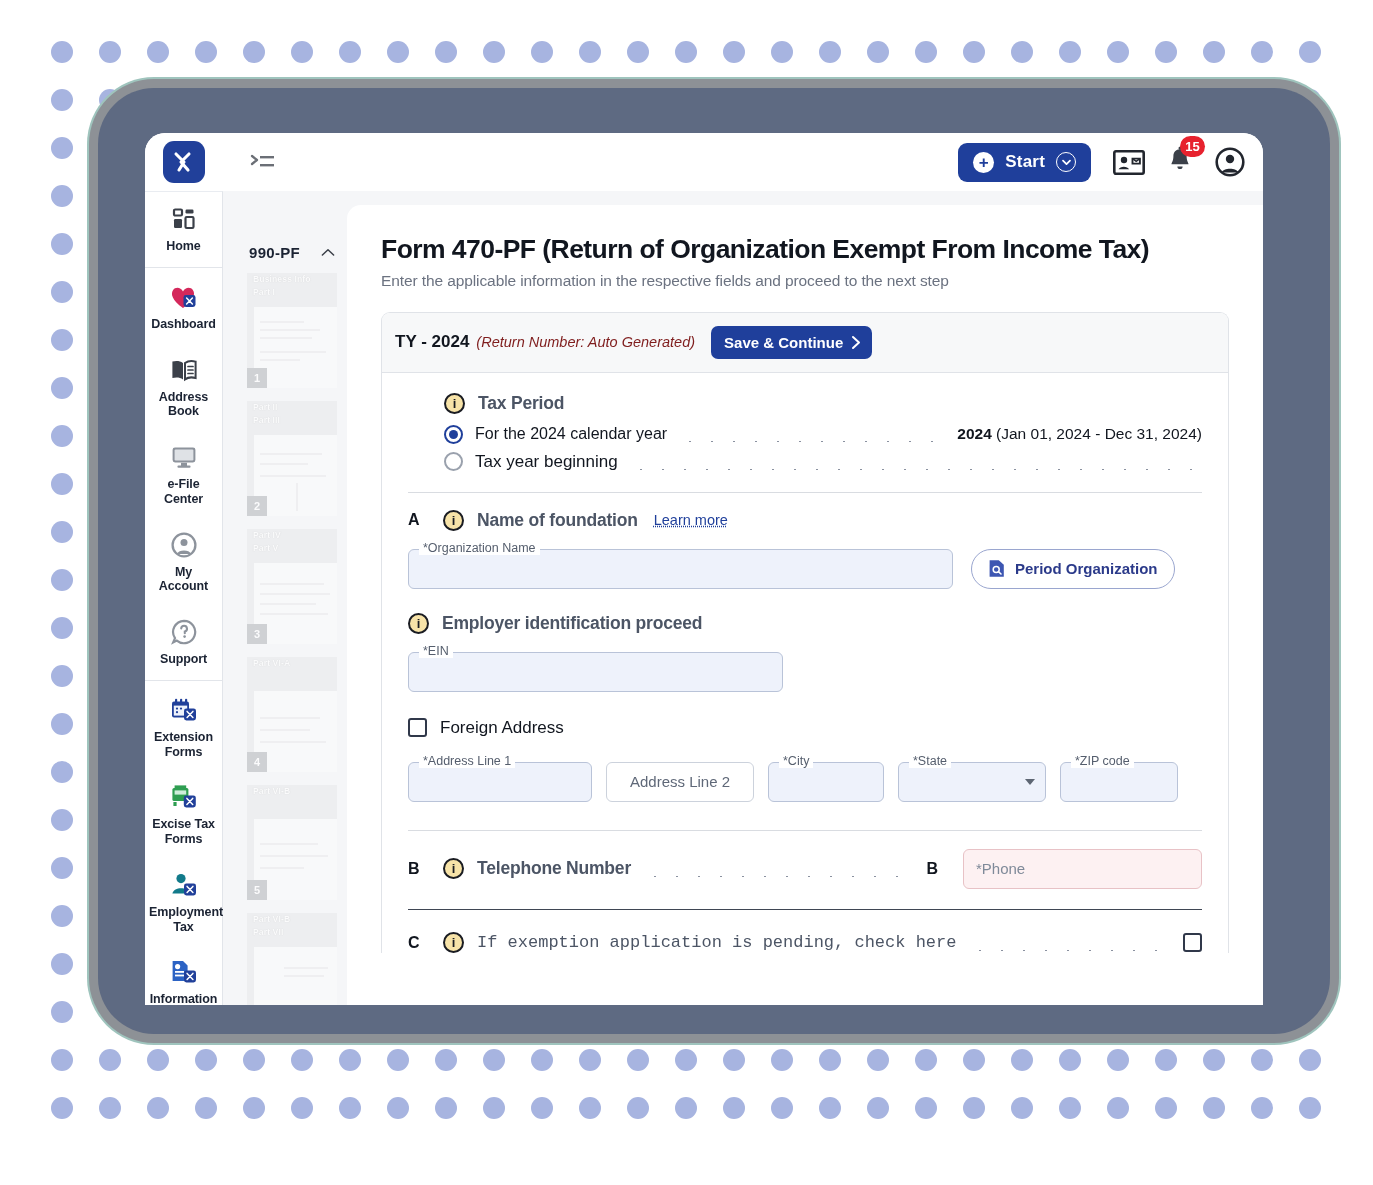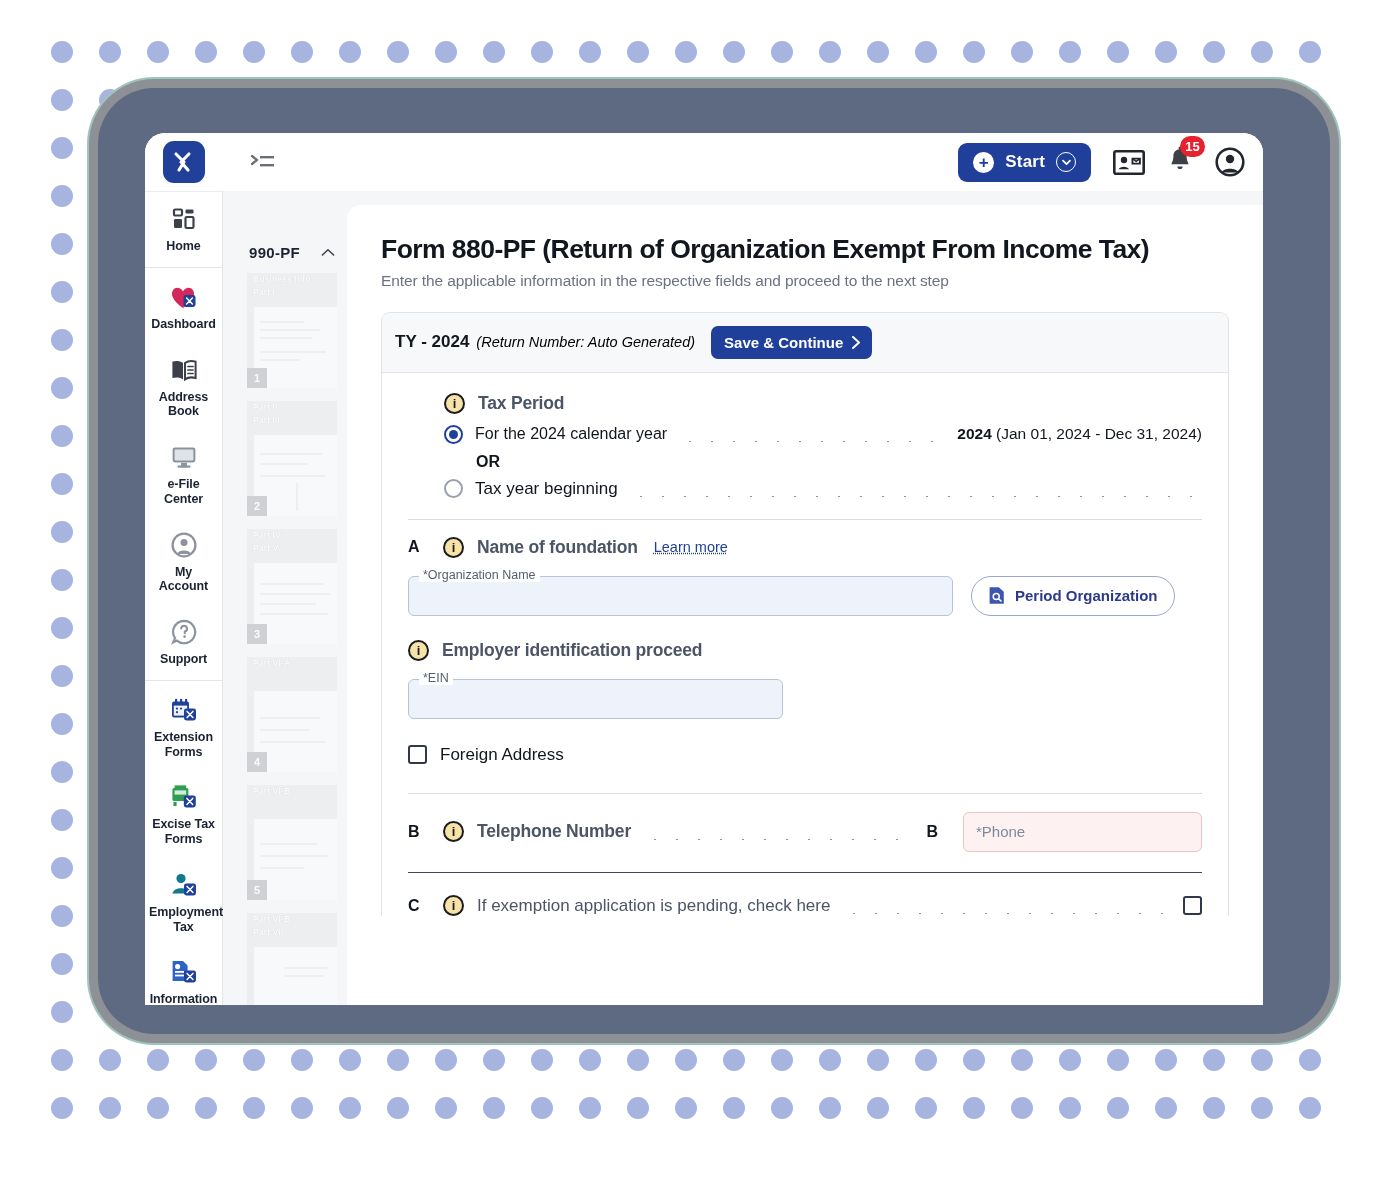--- a/index.html
+++ b/index.html
@@ -222,21 +222,21 @@
   #panel-head {
     background: #f7f8f9;
     border-bottom: 1px solid #e0e3e8;
     border-radius: 8px 8px 0 0;
     height: 60px;
     display: flex; align-items: center; 
     padding: 0 13px;
     gap: 16px;
   }
   #ty-text { font-size: 17px; font-weight: bold; color: #11161f; }
-  #ty-note { font-size: 14.5px; font-style: italic; color: #000000; font-weight: normal; }
+  #ty-note { font-size: 14.5px; font-style: italic; color: #7f1d1d; font-weight: normal; }
   #save-btn {
     background: #1f3f9b; color: #fff;
     border: none; border-radius: 7px;
     height: 33px; padding: 0 11px 0 13px;
     font-size: 15px; font-weight: bold;
     display: flex; align-items: center; gap: 8px;
     cursor: pointer;
     font-family: "Liberation Sans", sans-serif;
   }
 
@@ -758,21 +758,21 @@
           <div class="tpaper">
             <div class="tline" style="left:30px;top:20px;width:44px;"></div>
             <div class="tline" style="left:30px;top:28px;width:40px;"></div>
           </div>
           <div class="tnum">6</div>
         </div>
       </div>
 
       <div id="form-card">
 
-        <div id="form-title">Form 880-PF (Return of Organization Exempt From Income Tax)</div>
+        <div id="form-title">Form 470-PF (Return of Organization Exempt From Income Tax)</div>
         <div id="form-sub">Enter the applicable information in the respective fields and proceed to the next step</div>
 
         <div id="panel">
 
           <div id="panel-head">
             <span id="ty-text">TY - 2024</span>
             <span id="ty-note" style="margin-left:-9px;">(Return Number: Auto Generated)</span>
             <button id="save-btn">
               <span>Save &amp; Continue</span>
               <span style="display:flex;">
@@ -794,21 +794,20 @@
             <div class="radio-row">
               <span class="radio on"></span>
               <span class="radio-lbl">For the 2024 calendar year</span>
               <span class="leader"></span>
               <span class="radio-val">
                 <b>2024</b>
                 <span>(Jan 01, 2024 - Dec 31, 2024)</span>
               </span>
             </div>
 
-            <div id="or-txt">OR</div>
 
             <div class="radio-row" style="margin-top:8px;">
               <span class="radio"></span>
               <span class="radio-lbl" style="font-size:17px;">Tax year beginning</span>
               <span class="leader"></span>
             </div>
 
             <div class="hr"></div>
 
             
@@ -847,20 +846,46 @@
               <input class="fl-box" value="" style="">
             </span>
 
             
             <div style="display:flex;align-items:center;gap:13px;margin-top:26px;">
               <span class="chk"></span>
               <span style="font-size:17px;color:#11161f;">Foreign Address</span>
             </div>
 
             
+            <div style="display:flex;gap:14px;margin-top:24px;">
+              <span class="fld" style="width:184px;">
+                <span class="fl-lbl">*Address Line 1</span>
+                <input class="fl-box" value="" style="">
+              </span>
+
+              <span class="fld plain" style="width:148px;">
+                <input class="fl-box" style="text-align: center;" placeholder="Address Line 2">
+              </span>
+
+              <span class="fld" style="width:116px;">
+                <span class="fl-lbl">*City</span>
+                <input class="fl-box" value="" style="">
+              </span>
+
+              <span class="fld" style="width:148px;">
+                <span class="fl-lbl">*State</span>
+                <input class="fl-box" readonly="" value="" style="">
+                <span class="caret-dd"></span>
+              </span>
+
+              <span class="fld" style="width:118px;">
+                <span class="fl-lbl">*ZIP code</span>
+                <input class="fl-box" value="" style="">
+              </span>
+            </div>
 
             <div class="hr" style="margin-top:28px;"></div>
 
             
             <div style="display:flex;align-items:center;gap:13px;margin-top:18px;">
               <span class="letter">B</span>
               <span class="info-ico">i</span>
               <span class="sec-title">Telephone Number</span>
               <span class="leader"></span>
               <span style="font-size:16px;font-weight:bold;color:#11161f;">B</span>
@@ -868,21 +893,21 @@
                 <input class="fl-box" placeholder="*Phone" style="">
               </span>
             </div>
 
             <div class="hr-dark" style="margin-top:20px;"></div>
 
             
             <div style="display:flex;align-items:center;gap:13px;margin-top:22px;">
               <span class="letter">C</span>
               <span class="info-ico">i</span>
-              <span style="font-size:17px;color:#4c5565;">If exemption application is pending, check here</span>
+              <span style="font-size:17px;color:#4c5565;font-family:Liberation Mono, monospace;">If exemption application is pending, check here</span>
               <span class="leader"></span>
               <span class="chk"></span>
             </div>
 
           </div>
         </div>
       </div>
     </div>
   </div>
 </div>

